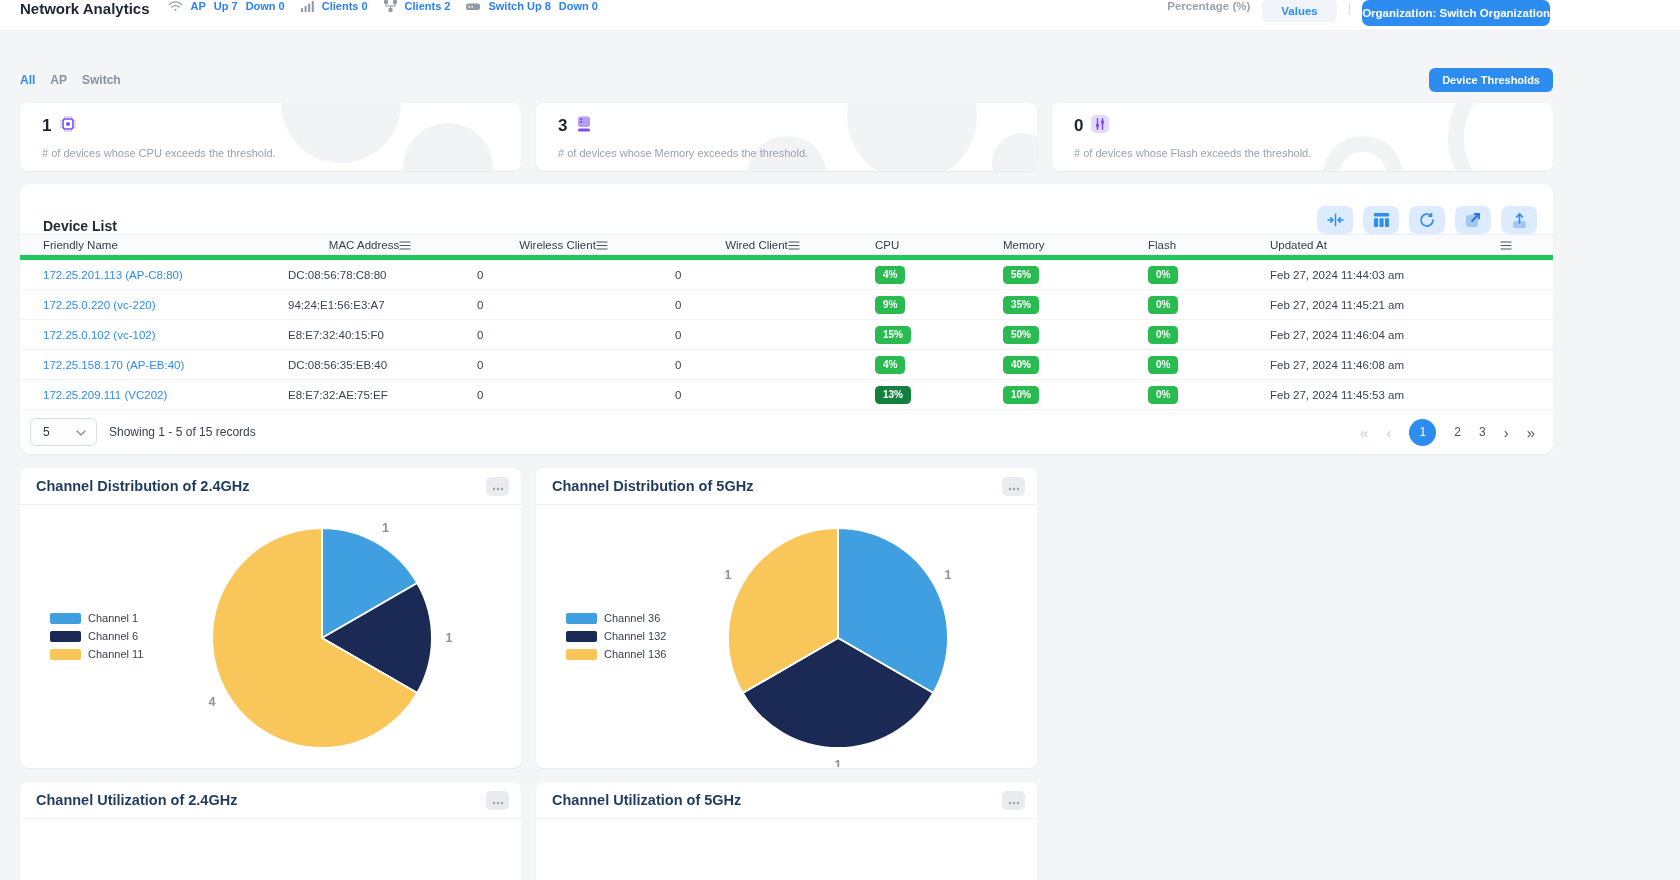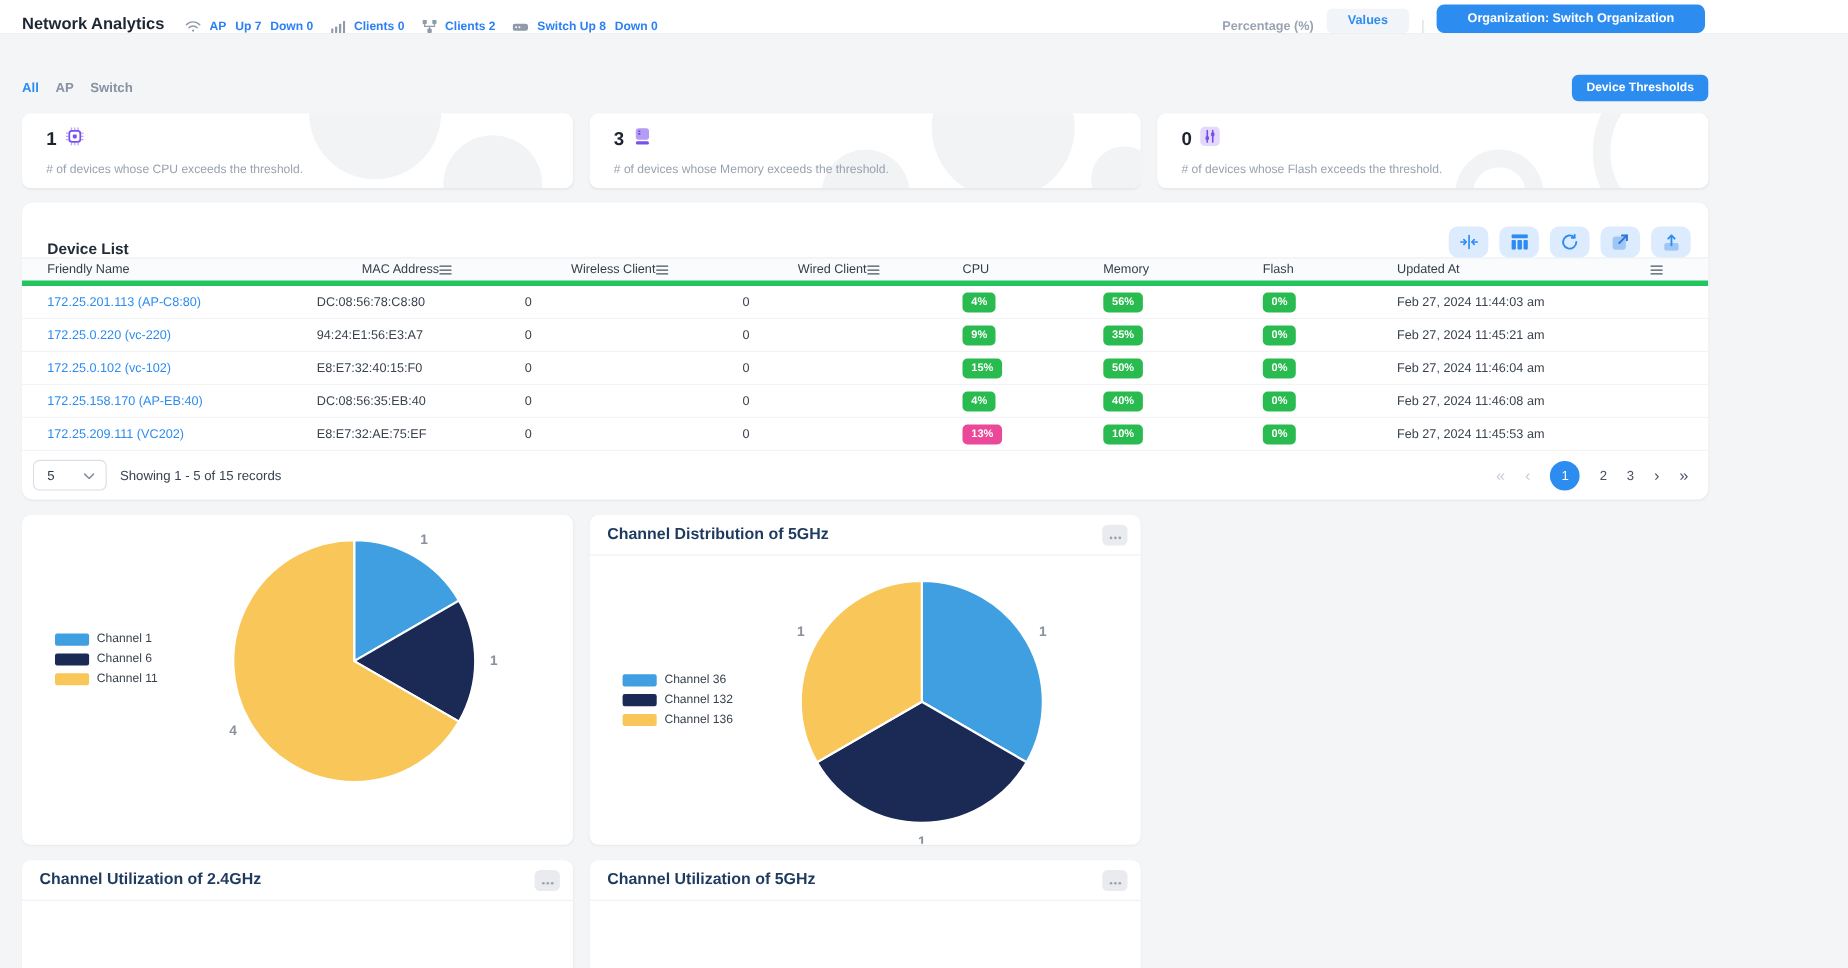--- a/index.html
+++ b/index.html
@@ -5,31 +5,31 @@
   * { box-sizing: border-box; }
   html,body { margin:0; padding:0; }
   body {
     width:1680px; height:880px; overflow:hidden;
     background:#f3f5f7;
     font-family:"Liberation Sans", sans-serif;
     position:relative;
   }
   
   .topbar { height:31px; background:#fff; border-bottom:1px solid #eef0f3;
-    display:flex; align-items:flex-end; padding:0 130px 0 20px; }
+    display:flex; align-items:flex-start; padding:0 130px 0 20px; }
   .topbar-title { font-size:15px; font-weight:700; color:#1d2634; margin-right:18px; white-space:nowrap; }
   .status-bar { display:flex; align-items:center; gap:16px; flex:1; }
   .status-item { display:flex; align-items:center; gap:5px; }
   .status-item .icon { display:flex; align-items:center; }
   .status-text { color:#2c80f4; font-size:11px; font-weight:700; margin-left:3px; white-space:nowrap; }
   .toggle-inactive { color:#9aa3b2; font-size:11.5px; font-weight:700; }
   .toggle-active { color:#2d8cf0; font-size:11.5px; font-weight:700; background:#f1f4f8; padding:5px 19px; border-radius:5px; margin-left:12px; }
   .toggle-divider { color:#d7dce3; margin:0 11px; font-size:13px; }
   .org-btn { background:#2d8cf0; color:#fff; font-size:11.5px; font-weight:700; border:none;
-    border-radius:7px; height:26px; padding:0 28px; cursor:pointer; white-space:nowrap; }
+    border-radius:7px; height:26px; padding:0 0; cursor:pointer; white-space:nowrap; }
   
   .content { margin:0 127px 0 20px; }
   .tabs-row { margin-top:36px; display:flex; align-items:center; height:26px; }
   .tab { font-size:12px; font-weight:700; color:#8792a2; margin-right:15px; cursor:pointer; }
   .tab.active { color:#2d8cf0; }
   .thresholds-btn { margin-left:auto; background:#2d8cf0; color:#fff; font-size:11px; font-weight:700;
     border:none; border-radius:6px; height:24px; padding:0 13px; cursor:pointer; }
   
   .cards-row { margin-top:10px; display:flex; gap:15px; }
   .sum-card { flex:1; background:#fff; border-radius:8px; height:68px; position:relative; overflow:hidden;
@@ -360,21 +360,21 @@
           <div><span class="badge" style="background: rgb(42, 187, 80);">40%</span></div>
           <div><span class="badge" style="background: rgb(42, 187, 80);">0%</span></div>
           <div>Feb 27, 2024 11:46:08 am</div>
           <div></div>
         </div>
         <div class="dl-grid trow">
           <div class="link">172.25.209.111 (VC202)</div>
           <div>E8:E7:32:AE:75:EF</div>
           <div>0</div>
           <div>0</div>
-          <div><span class="badge" style="background: #ec4899;">13%</span></div>
+          <div><span class="badge" style="background: #15803d;">13%</span></div>
           <div><span class="badge" style="background: rgb(42, 187, 80);">10%</span></div>
           <div><span class="badge" style="background: rgb(42, 187, 80);">0%</span></div>
           <div>Feb 27, 2024 11:45:53 am</div>
           <div></div>
         </div>
       </div>
     <div class="pagination">
       <div class="page-size">
         <span>5</span>
         <span class="icon"><svg width="10" height="6" viewBox="0 0 10 6" fill="none" stroke="#8a93a0" stroke-width="1.5" stroke-linecap="round" stroke-linejoin="round">
@@ -389,20 +389,30 @@
           <span class="pg-num">2</span>
           <span class="pg-num">3</span>
           <span class="pg-arrow">›</span>
           <span class="pg-arrow">»</span>
         </div>
     </div>
   </div>
 
   <div class="charts-row">
     <div class="chart-card">
+      <div class="chart-header">
+        <div class="chart-title">Channel Distribution of 2.4GHz</div>
+        <button class="more-btn">
+            <span class="icon"><svg width="12" height="4" viewBox="0 0 12 4" fill="#9aa3ad">
+                <circle cx="2" cy="2" r="1.2"></circle>
+                <circle cx="6" cy="2" r="1.2"></circle>
+                <circle cx="10" cy="2" r="1.2"></circle>
+              </svg></span>
+          </button>
+      </div>
       <div class="chart-body">
           <div class="legend">
             <div class="legend-item">
               <span class="legend-swatch" style="background: rgb(63, 159, 224);"></span>
               <span class="legend-label">Channel 1</span>
             </div>
             <div class="legend-item">
               <span class="legend-swatch" style="background: rgb(26, 42, 84);"></span>
               <span class="legend-label">Channel 6</span>
             </div>

